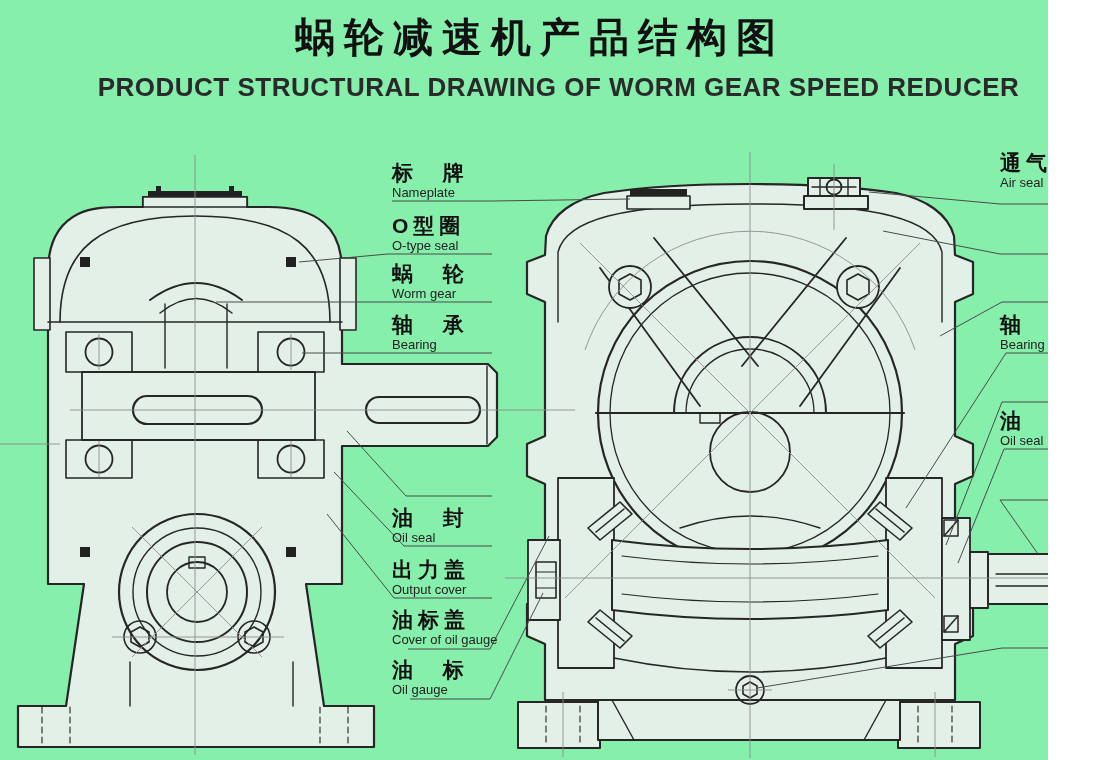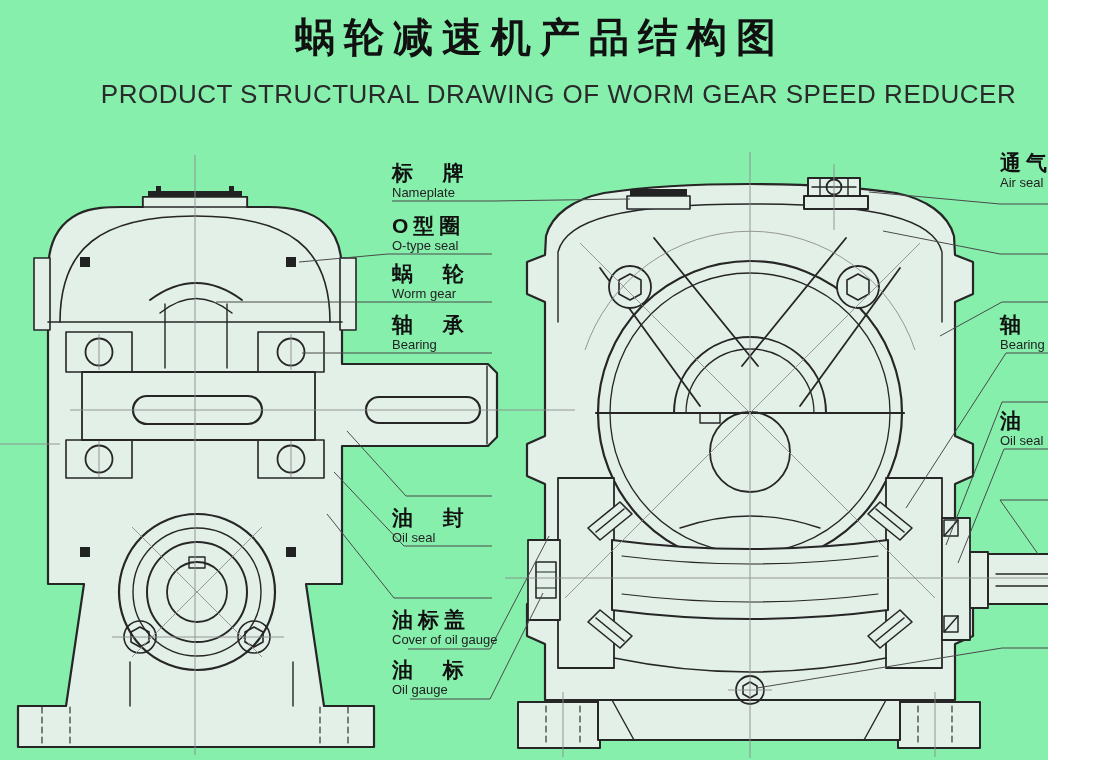--- a/index.html
+++ b/index.html
@@ -3,22 +3,22 @@
 <meta charset="utf-8">
 <style>
   :root{
     --fill:#e3f0e8; --line:#262626; --cl:#8c8c8c; --leader:#4a4a4a; --txt:#1c1c1c;
   }
   html,body{margin:0;padding:0;background:#ffffff;}
   .page{position:relative;width:1048px;height:760px;background:#86efac;overflow:hidden;
         font-family:"Liberation Sans","DejaVu Sans",sans-serif;color:var(--txt);}
   .title-zh{position:absolute;top:10px;left:0;width:1080px;text-align:center;
             font-size:40px;font-weight:bold;letter-spacing:9px;color:#111;}
-  .title-en{position:absolute;top:79px;left:0;width:1117px;text-align:center;
-            font-size:26px;font-weight:400;letter-spacing:.5px;color:#2a2a2a;}
+  .title-en{position:absolute;top:72px;left:0;width:1117px;text-align:center;
+            font-size:26px;font-weight:700;letter-spacing:.5px;color:#2a2a2a;}
   svg.drawing{position:absolute;left:0;top:0;}
   .lbl{position:absolute;text-align:left;white-space:nowrap;}
   .lbl .zh{display:block;font-size:21px;font-weight:bold;letter-spacing:5px;word-spacing:14px;color:#111;line-height:25px;}
   .lbl .en{display:block;font-size:13px;font-weight:400;letter-spacing:0;color:#222;line-height:15px;}
   .mid{width:100px;left:392px;}
   .rgt{width:112px;left:1000px;}
 </style>
 </head>
 <body>
 
@@ -289,20 +289,24 @@
     <span class="en">O-type seal</span>
   </div>
   <div class="lbl mid" style="top:312px">
     <span class="zh">轴 承</span>
     <span class="en">Bearing</span>
   </div>
   <div class="lbl mid" style="top:505px">
     <span class="zh">油 封</span>
     <span class="en">Oil seal</span>
   </div>
+  <div class="lbl mid" style="top:557px">
+    <span class="zh">出力盖</span>
+    <span class="en">Output cover</span>
+  </div>
   <div class="lbl mid" style="top:607px">
     <span class="zh">油标盖</span>
     <span class="en">Cover of oil gauge</span>
   </div>
   <div class="lbl mid" style="top:657px">
     <span class="zh">油 标</span>
     <span class="en">Oil gauge</span>
   </div>
 
   <div class="lbl rgt" style="top:150px">

